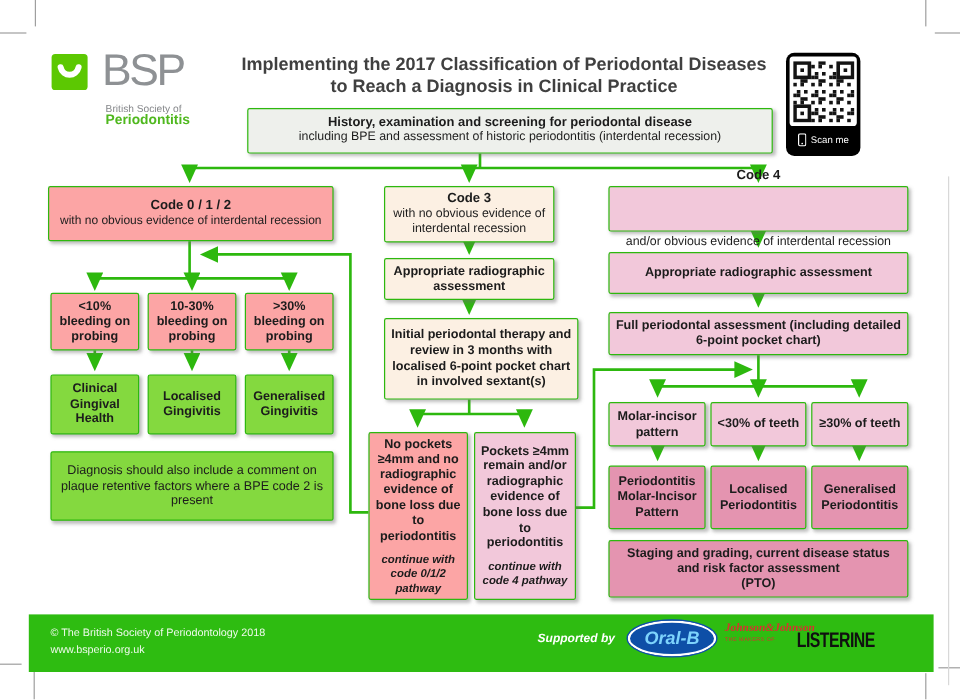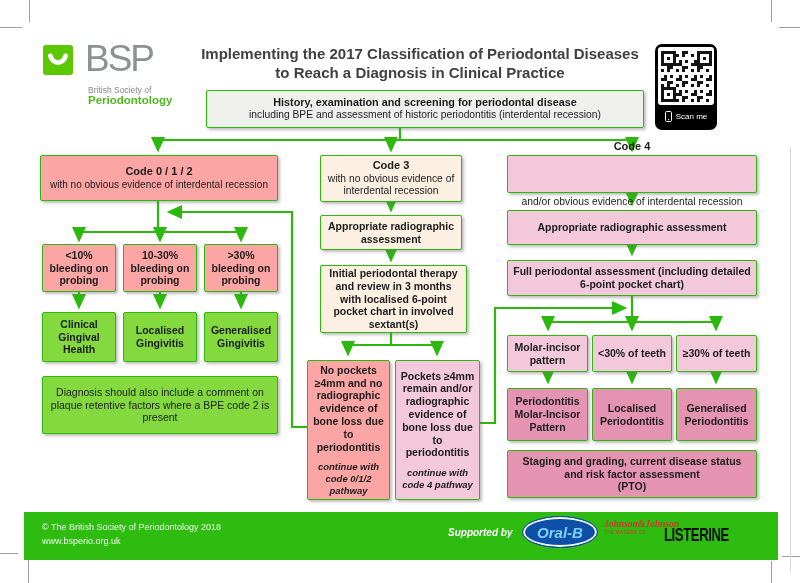--- a/index.html
+++ b/index.html
@@ -69,21 +69,21 @@
 <div class="cropmark" style="left:771px;top:561px;width:1px;height:22px;"></div>
 <div class="cropmark" style="left:790px;top:147px;width:1px;height:424px;background:#d8d8d8;"></div>
 
 <div class="logo-square">
   <svg width="30" height="30" viewBox="0 0 30 30">
     <path d="M7.5 11 C 9.5 19.5, 20.5 19.5, 22.5 11" stroke="#ffffff" stroke-width="5" fill="none" stroke-linecap="round"></path>
   </svg>
 </div>
 <div class="logo-acronym">BSP</div>
 <div class="logo-org1">British Society of</div>
-<div class="logo-org2">Periodontology</div>
+<div class="logo-org2">Periodontitis</div>
 
 <div class="title">
   <span>Implementing the 2017 Classification of Periodontal Diseases</span><br>
   <span>to Reach a Diagnosis in Clinical Practice</span>
 </div>
 
 <div class="qr-wrap">
   <div class="qr-white">
     <svg id="qr-svg" width="51" height="51" viewBox="0 0 51 51">
         <rect x="21" y="0" width="3" height="3" fill="#141414"></rect>
@@ -254,21 +254,21 @@
   <span class="reg">Diagnosis should also include a comment on plaque retentive factors where a BPE code 2 is present</span>
 </div>
 
 <div class="box bg-cream" style="left:320px;top:155px;width:142px;height:47px;">
   <span style="font-size:11px;">Code 3</span>
   <span class="reg" style="font-size:10.3px;">with no obvious evidence of interdental recession</span>
 </div>
 <div class="box bg-cream" style="left:320px;top:215px;width:142px;height:35px;">
   <span>Appropriate radiographic assessment</span>
 </div>
-<div class="box bg-cream" style="left:320px;top:265px;width:147px;height:68px;">
+<div class="box bg-cream" style="left:320px;top:265px;width:162px;height:68px;">
   <span>Initial periodontal therapy and review in 3 months with localised 6-point pocket chart in involved sextant(s)</span>
 </div>
 <div class="box bg-lgreen" style="left:307px;top:360px;width:83px;height:140px;padding:4px;">
   <span>No pockets ≥4mm and no radiographic evidence of bone loss due to periodontitis</span>
   <span class="foot">continue with code 0/1/2 pathway</span>
 </div>
 <div class="box bg-pink" style="left:395px;top:360px;width:85px;height:140px;padding:4px;">
   <span>Pockets ≥4mm remain and/or radiographic evidence of bone loss due to periodontitis</span>
   <span class="foot">continue with code 4 pathway</span>
 </div>

